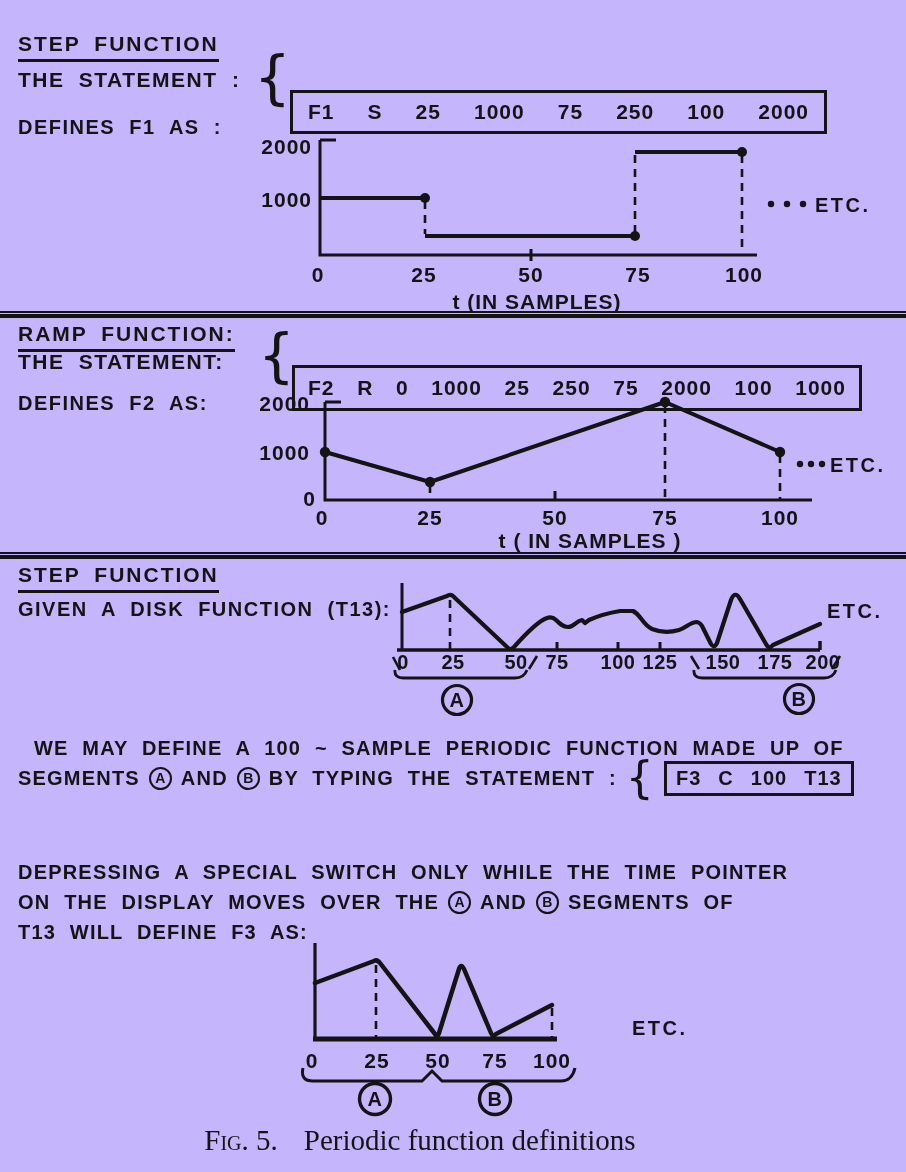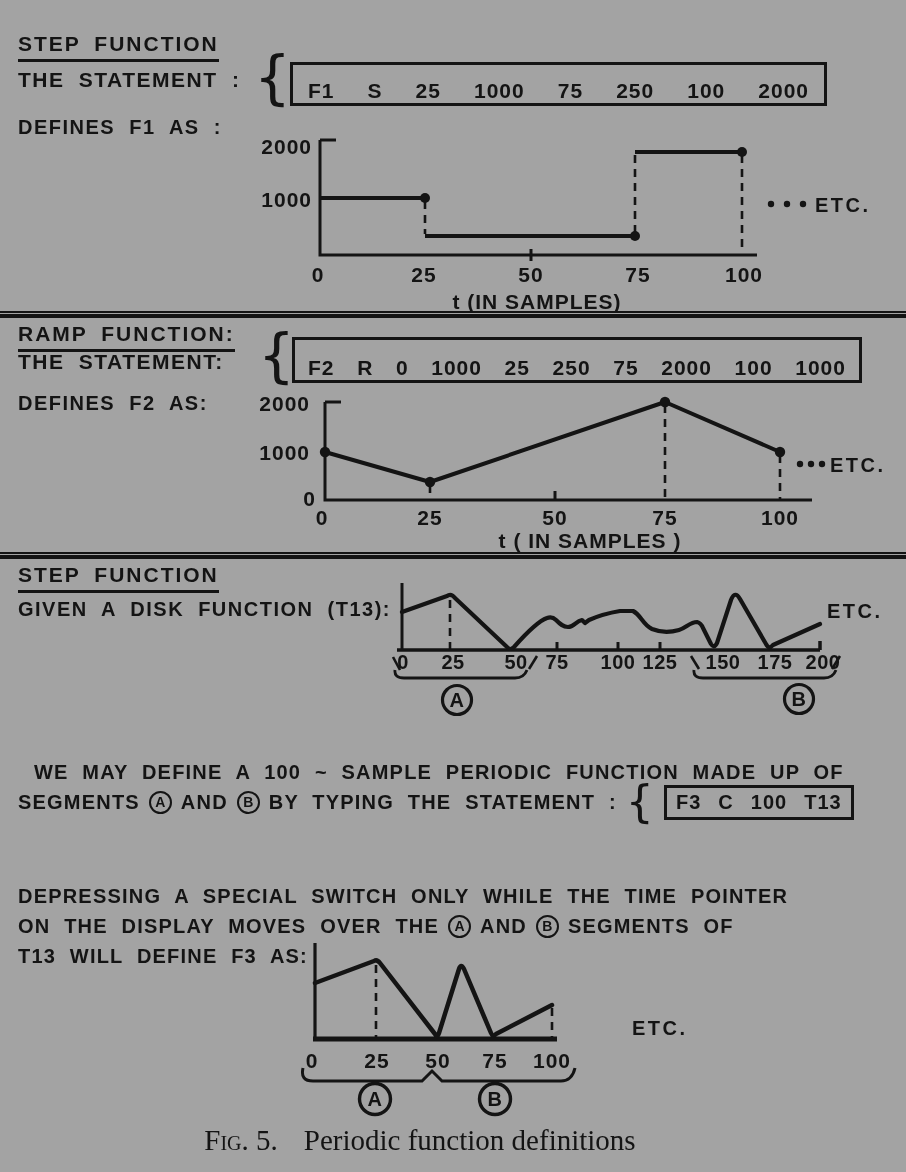--- a/index.html
+++ b/index.html
@@ -1,32 +1,32 @@
 <!DOCTYPE html>
 <html><head>
 <meta charset="utf-8">
 <style>
   html,body{margin:0;padding:0;background:#ffffff;}
   .page{
-    position:relative;width:906px;height:1172px;background:#a3a3a3;
+    position:relative;width:906px;height:1172px;background:#c4b5fd;
     color:#141414;font-family:"Liberation Sans",sans-serif;overflow:hidden;
   }
   .abs{position:absolute;}
   
   .d{font-weight:bold;font-size:20px;letter-spacing:1.5px;word-spacing:7px;white-space:nowrap;}
   .hd{font-weight:bold;font-size:21px;letter-spacing:2px;word-spacing:6px;white-space:nowrap;
       border-bottom:3px solid #141414;padding-bottom:3px;}
   .brace{font-size:58px;font-weight:400;line-height:52px;font-family:"DejaVu Sans",sans-serif;}
   .stmt-box{
-    border:3.5px solid #141414;display:flex;justify-content:space-between;align-items:flex-end;
-    font-weight:bold;font-size:21px;letter-spacing:1px;box-sizing:border-box;
+    border:3.5px solid #141414;display:flex;justify-content:space-between;align-items:center;
+    font-weight:bold;font-size:21px;letter-spacing:1px;box-sizing:border-box;margin-top:28px;
   }
   .stmt-box span{white-space:nowrap;}
   .sep{left:0;width:906px;height:7px;border-top:2.5px solid #141414;border-bottom:4px solid #141414;box-sizing:border-box;}
-  .para{font-weight:bold;font-size:20px;letter-spacing:1.2px;word-spacing:7px;color:#141414;margin-top:24px;}
+  .para{font-weight:bold;font-size:20px;letter-spacing:1.2px;word-spacing:7px;color:#141414;}
   .pline{display:flex;align-items:center;gap:9px;height:28px;white-space:nowrap;}
   .circ{
     display:inline-flex;width:23px;height:23px;border:2.5px solid #141414;border-radius:50%;
     align-items:center;justify-content:center;font-size:14px;font-weight:bold;letter-spacing:0;
     flex:0 0 auto;box-sizing:border-box;
   }
   .inline-box{
     border:3.5px solid #141414;display:inline-flex;gap:17px;align-items:center;
     padding:3px 9px;font-size:20px;font-weight:bold;letter-spacing:1px;
   }

